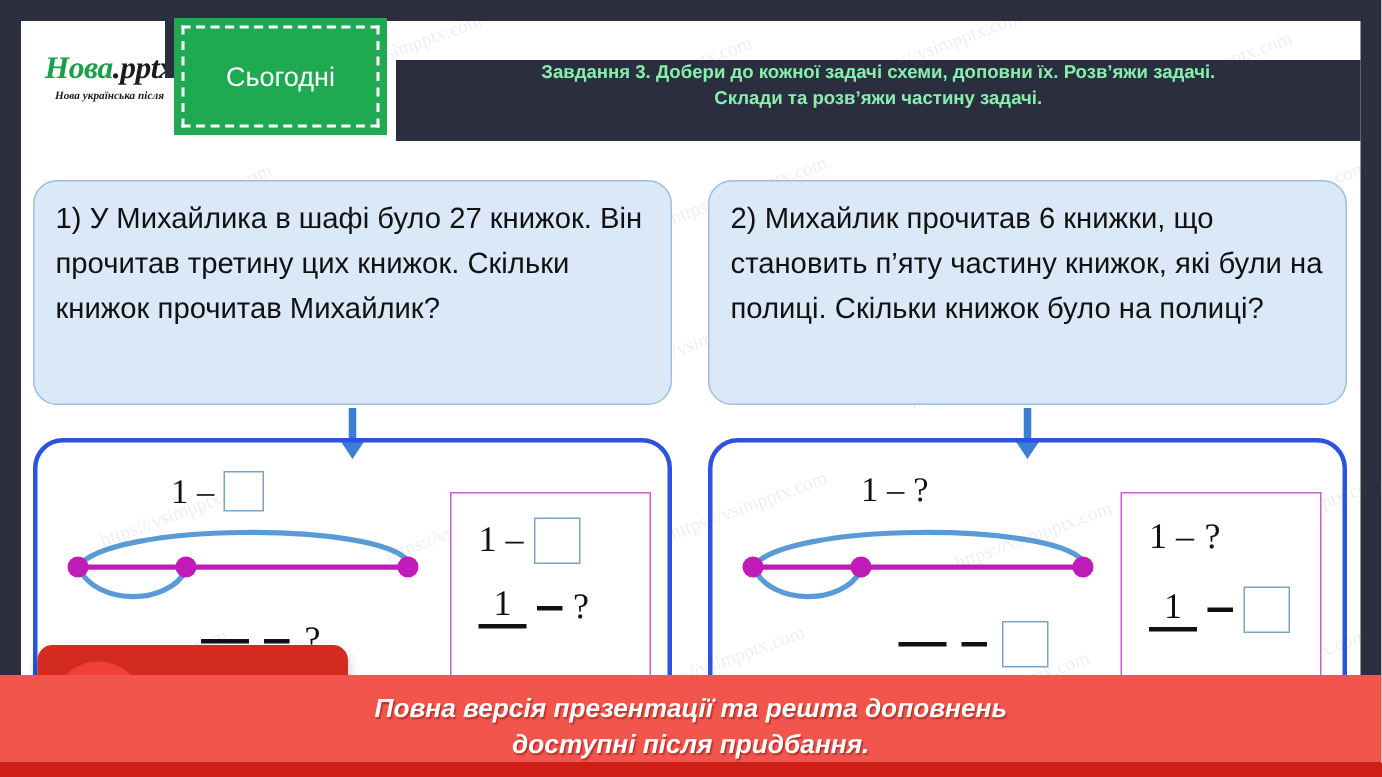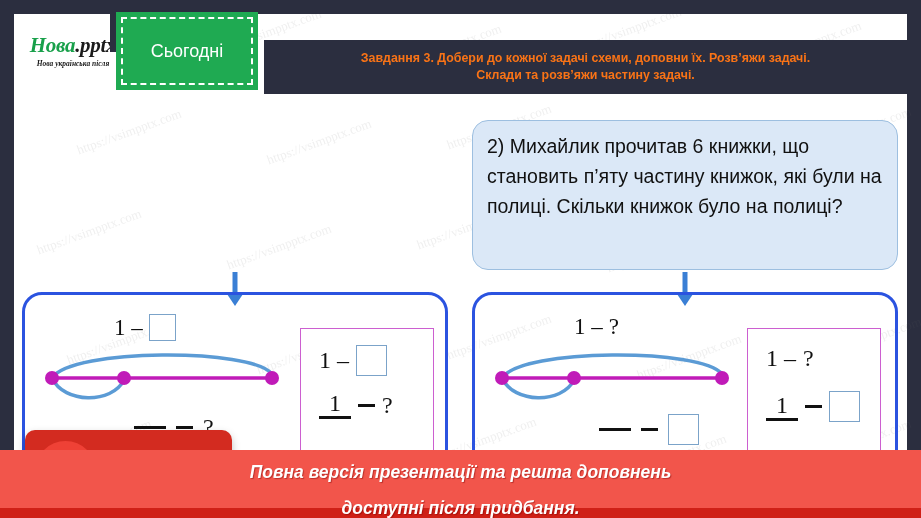--- a/index.html
+++ b/index.html
@@ -69,22 +69,22 @@
   #badge-fold {
     position: absolute; left: 96px; top: -2px;
     width: 20px; height: 40px;
     background: #2b2e3f;
   }
 
   #task-banner {
     position: absolute; left: 250px; top: 26px;
     width: 643px; height: 54px;
     background: #2b2e3f;
-    color: #f97316;
-    display: flex; align-items: center; justify-content: center;
+    color: #86efac;
+    display: flex; align-items: flex-start; justify-content: center;
     text-align: center;
     font-size: 12.4px; font-weight: bold; line-height: 17px;
     padding: 0 8px; box-sizing: border-box;
   }
 
   
   .task-box {
     position: absolute;
     background: #dbe8f7;
     border: 1px solid #9dbfe0;
@@ -206,21 +206,21 @@
     font-size: 17.5px; line-height: 24px;
     text-align: center;
     text-shadow: 1px 1px 1px rgba(120,0,0,0.45);
   }
   #bottom-banner::after {
     content: "";
     position: absolute; left: 0; bottom: 0;
     width: 921px; height: 10px;
     background: #cf2017;
   }
-  #bottom-banner span { position: relative; z-index: 2; margin-top: 12px; }
+  #bottom-banner span { position: relative; z-index: 2; }
 
   
   #watermarks {
     position: absolute; left: 0; top: 0;
     width: 921px; height: 518px;
     pointer-events: none;
     opacity: 0.1;
     overflow: hidden;
   }
   .wm {
@@ -278,20 +278,21 @@
       <div class="dtxt">Сьогодні</div>
     </div>
 
     <div id="task-banner">
       <div>
         <div>Завдання 3. Добери до кожної задачі схеми, доповни їх. Розв’яжи задачі.</div>
         <div>Склади та розв’яжи частину задачі.</div>
       </div>
     </div>
 
+    <div id="task-box-1" class="task-box">1) У Михайлика в шафі було 27 книжок. Він прочитав третину цих книжок. Скільки книжок прочитав Михайлик?</div>
     <div id="task-box-2" class="task-box">2) Михайлик прочитав 6 книжки, що становить п’яту частину книжок, які були на полиці. Скільки книжок було на полиці?</div>
 
     <div class="arrow" style="left:208px; top:258px;">
       <svg width="26" height="34" viewBox="0 0 26 34">
         <path d="M13 0 L13 24" stroke="#3a7fd5" stroke-width="5" fill="none"></path>
         <path d="M5 22 L13 34 L21 22 Z" fill="#3a7fd5"></path>
       </svg>
     </div>
     <div class="arrow" style="left:658px; top:258px;">
       <svg width="26" height="34" viewBox="0 0 26 34">

